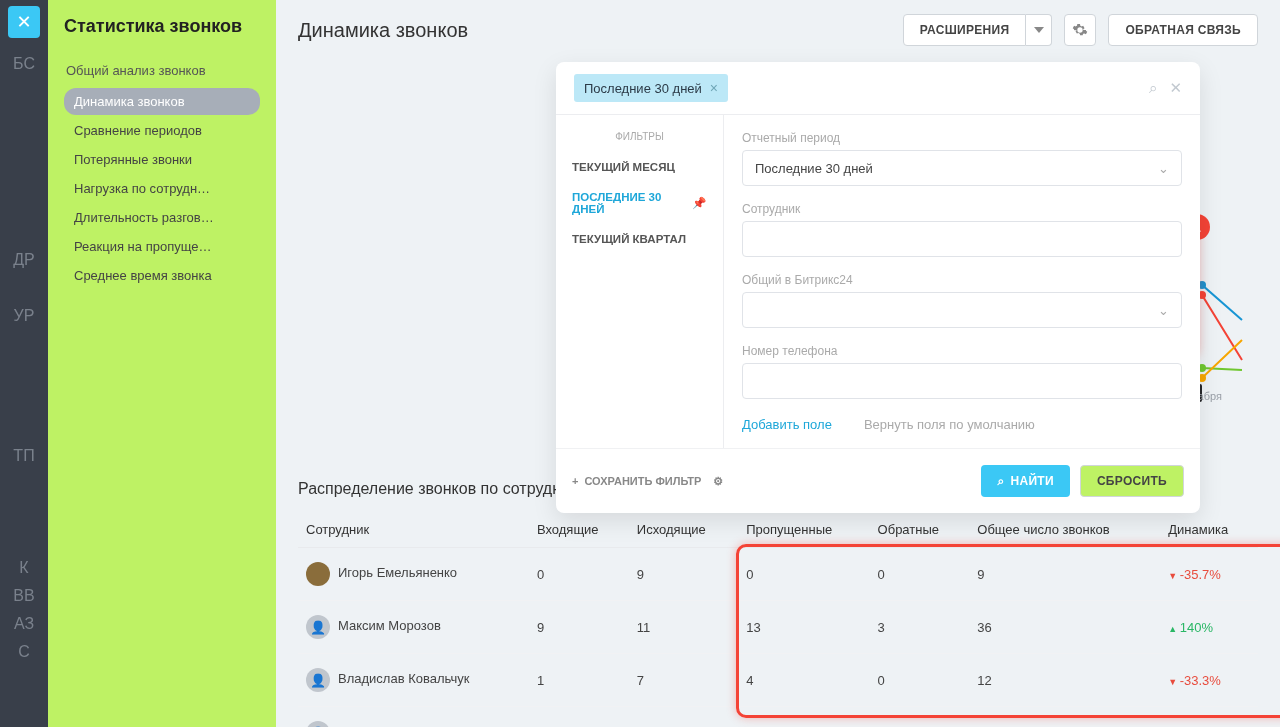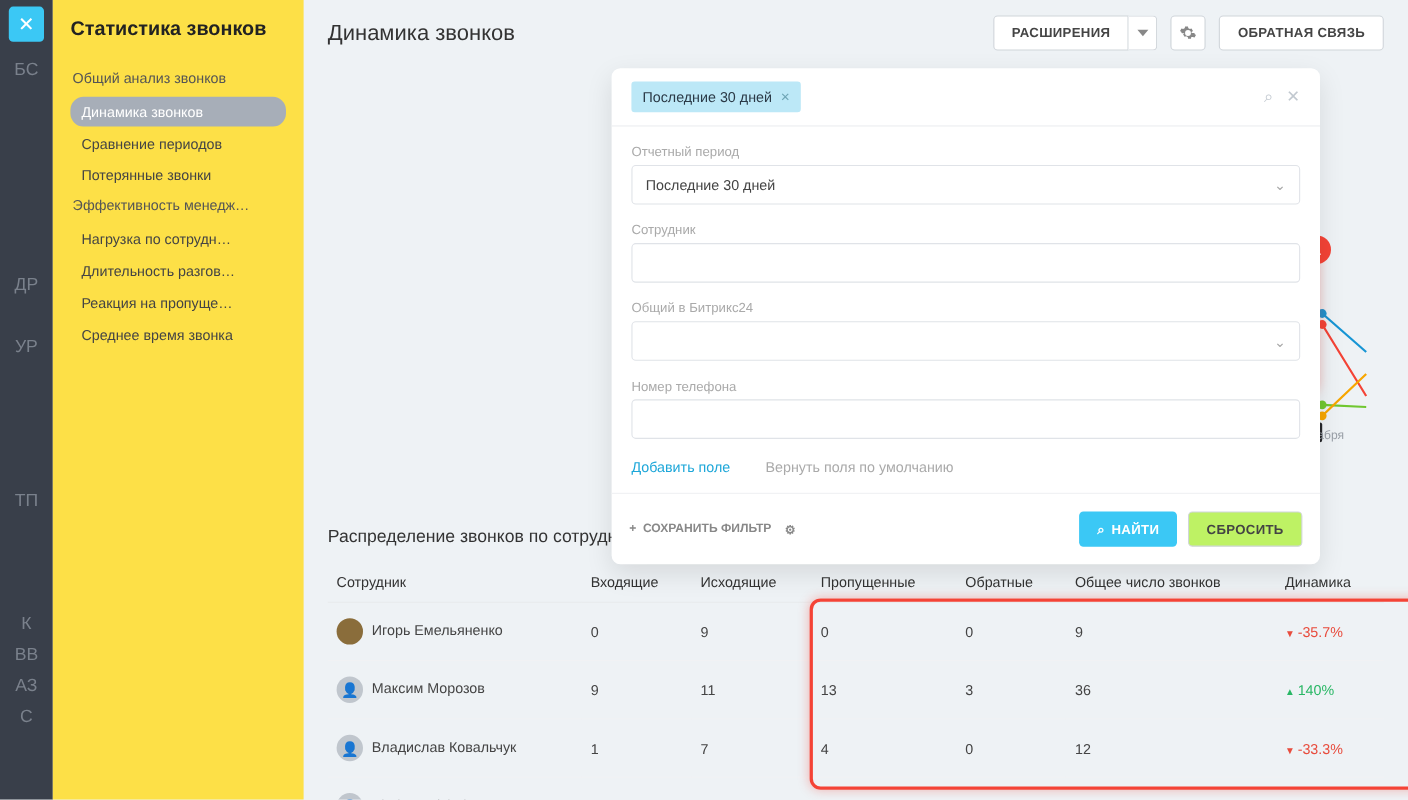--- a/index.html
+++ b/index.html
@@ -4,21 +4,21 @@
 <style>
   * { box-sizing: border-box; margin: 0; padding: 0; font-family: -apple-system, BlinkMacSystemFont, "Segoe UI", Arial, sans-serif; }
   body { background: #eef2f5; width: 1280px; height: 727px; overflow: hidden; display:flex; }
 
   
   .rail { width: 48px; background: #393f4a; display: flex; flex-direction: column; align-items: center; padding-top: 6px; }
   .rail .close-badge { width: 32px; height: 32px; background: #3bc8f5; border-radius: 4px; display:flex; align-items:center; justify-content:center; margin-bottom: 12px; color:#fff; font-size:18px;}
   .rail .rail-item { width: 32px; height: 28px; display:flex; align-items:center; justify-content:center; color:#7a818c; font-size:16px; font-weight:500; }
 
   
-  .sidebar { width: 228px; background: #fde047; padding: 16px 16px 0 16px; }
+  .sidebar { width: 228px; background: #bef264; padding: 16px 16px 0 16px; }
   .sidebar h1 { font-size: 18px; font-weight: 700; color: #222; margin-bottom: 22px; }
   .side-section { font-size: 13px; color: #555; margin-bottom: 6px; padding: 4px 2px; white-space:nowrap; overflow:hidden; text-overflow:ellipsis; }
   .side-item { font-size: 13px; color: #444; padding: 6px 10px; margin: 2px 0; border-radius: 12px; cursor:pointer; white-space:nowrap; overflow:hidden; text-overflow:ellipsis; }
   .side-item.active { background: #a7aeb8; color: #fff; }
 
   
   .main { flex:1; position:relative; overflow:hidden; }
   .topbar { display:flex; align-items:center; padding: 14px 22px; gap:12px; }
   .topbar h2 { font-size: 20px; font-weight: 500; color: #333; flex:1; }
   .btn { border:1px solid #d0d5da; background:#fff; border-radius:4px; padding:8px 16px; font-size:12px; font-weight:600; color:#444; text-transform:uppercase; display:flex; align-items:center; gap:6px; cursor:pointer; letter-spacing:0.3px;}
@@ -119,21 +119,20 @@
     </div>
 </div>
 
 <div class="sidebar">
   <h1>Статистика звонков</h1>
   <div id="sidebar-body">
       <div class="side-section">Общий анализ звонков</div>
       <div class="side-item active">Динамика звонков</div>
       <div class="side-item">Сравнение периодов</div>
       <div class="side-item">Потерянные звонки</div>
-      <div class="side-section">Эффективность менедж…</div>
       <div class="side-item">Нагрузка по сотрудн…</div>
       <div class="side-item">Длительность разгов…</div>
       <div class="side-item">Реакция на пропуще…</div>
       <div class="side-item">Среднее время звонка</div>
     </div>
 </div>
 
 <div class="main">
   <div class="topbar">
     <h2>Динамика звонков</h2>
@@ -157,20 +156,35 @@
       <div class="filter-head">
         <div class="chip">
           <span>Последние 30 дней</span>
           <span class="chip-x">×</span>
         </div>
         <div class="spacer"></div>
         <span class="ico">⌕</span>
         <span class="ico">✕</span>
       </div>
       <div class="filter-body">
+        <div class="filter-left">
+          <div class="flabel">ФИЛЬТРЫ</div>
+          <div id="presets">
+              <div class="filter-preset">
+                <span>ТЕКУЩИЙ МЕСЯЦ</span>
+              </div>
+              <div class="filter-preset active">
+                <span>ПОСЛЕДНИЕ 30 ДНЕЙ</span>
+                <span class="pin">📌</span>
+              </div>
+              <div class="filter-preset">
+                <span>ТЕКУЩИЙ КВАРТАЛ</span>
+              </div>
+            </div>
+        </div>
         <div class="filter-right">
           <div>
             <div class="field-label">Отчетный период</div>
             <div class="select">
               <span>Последние 30 дней</span>
               <span class="chev">⌄</span>
             </div>
           </div>
           <div>
             <div class="field-label">Сотрудник</div>

